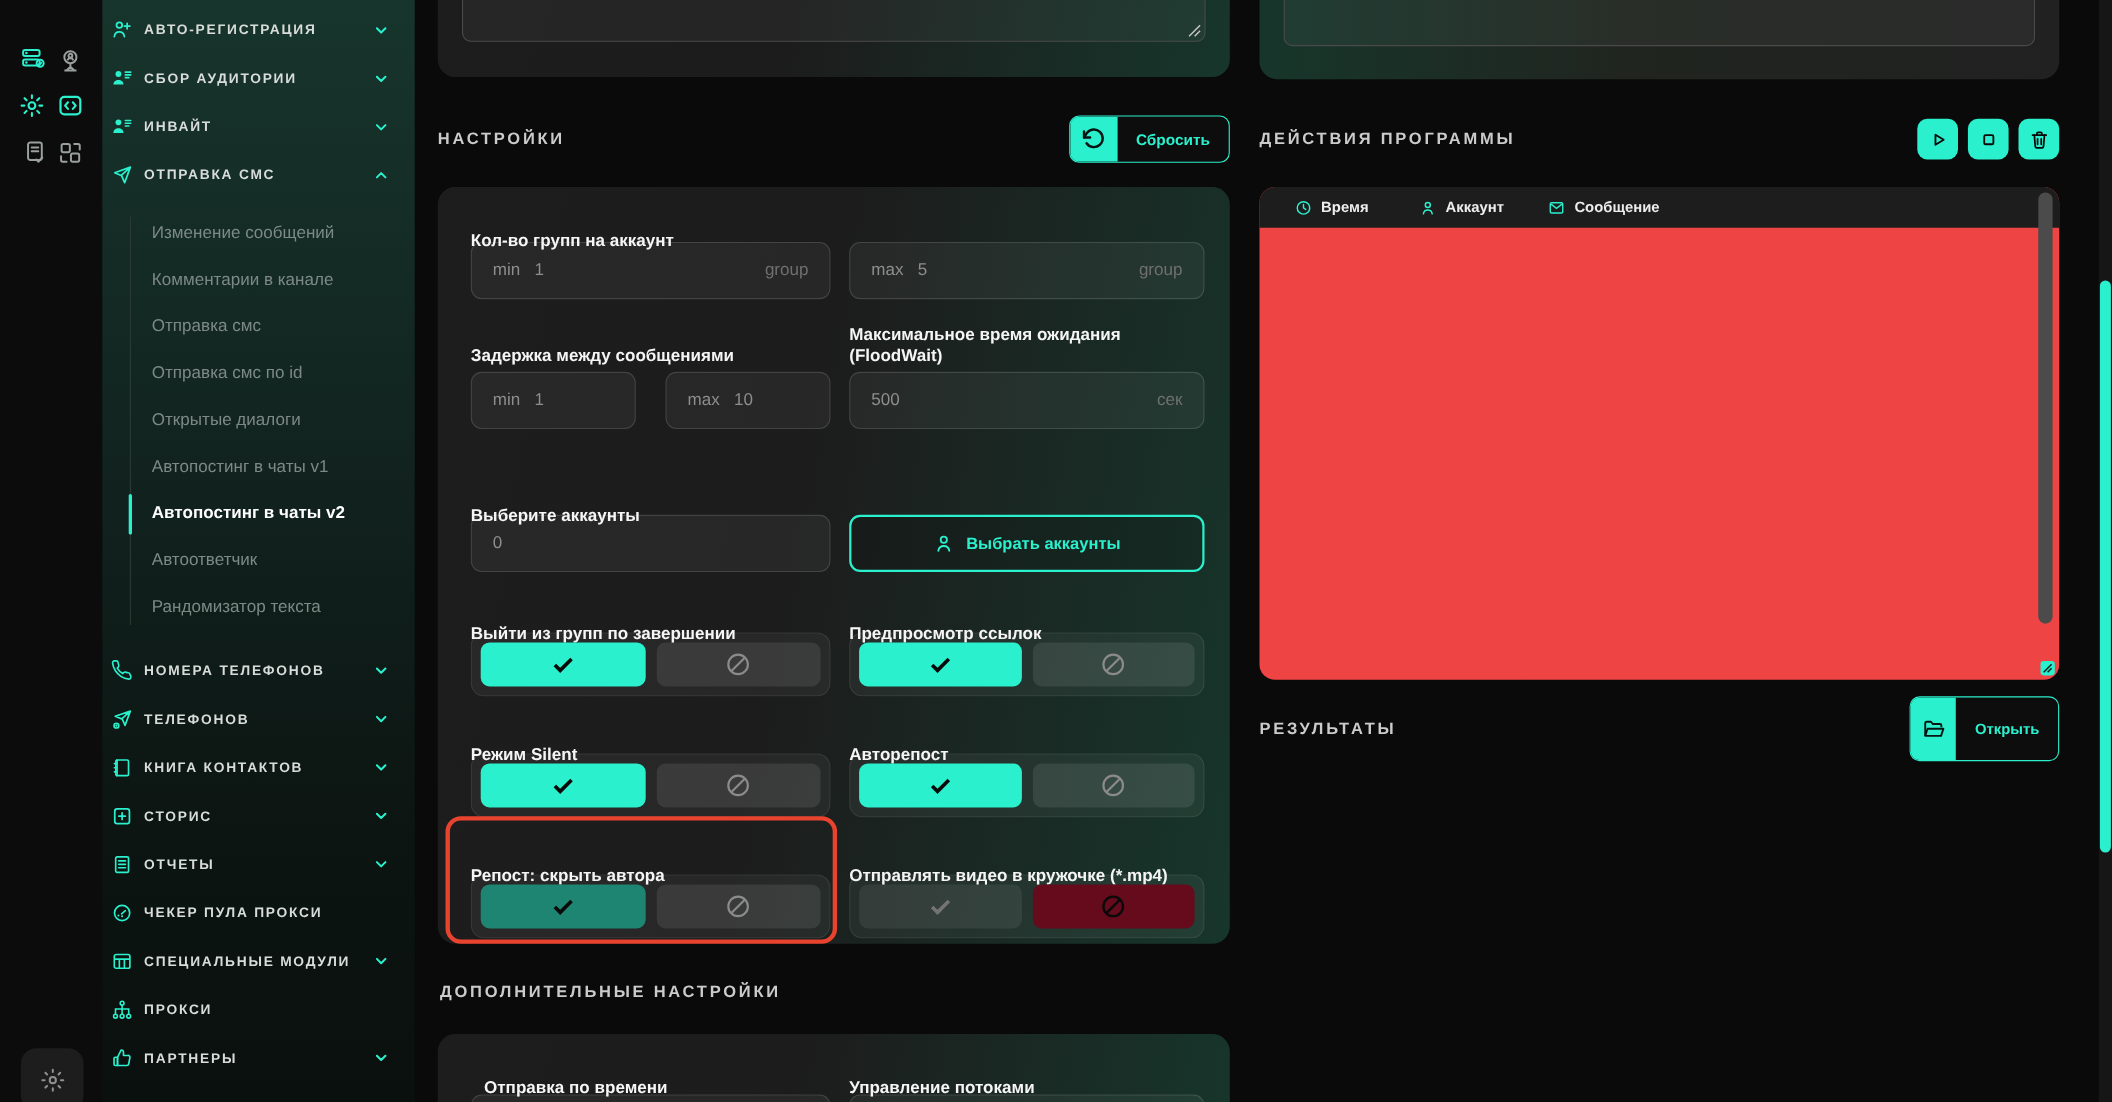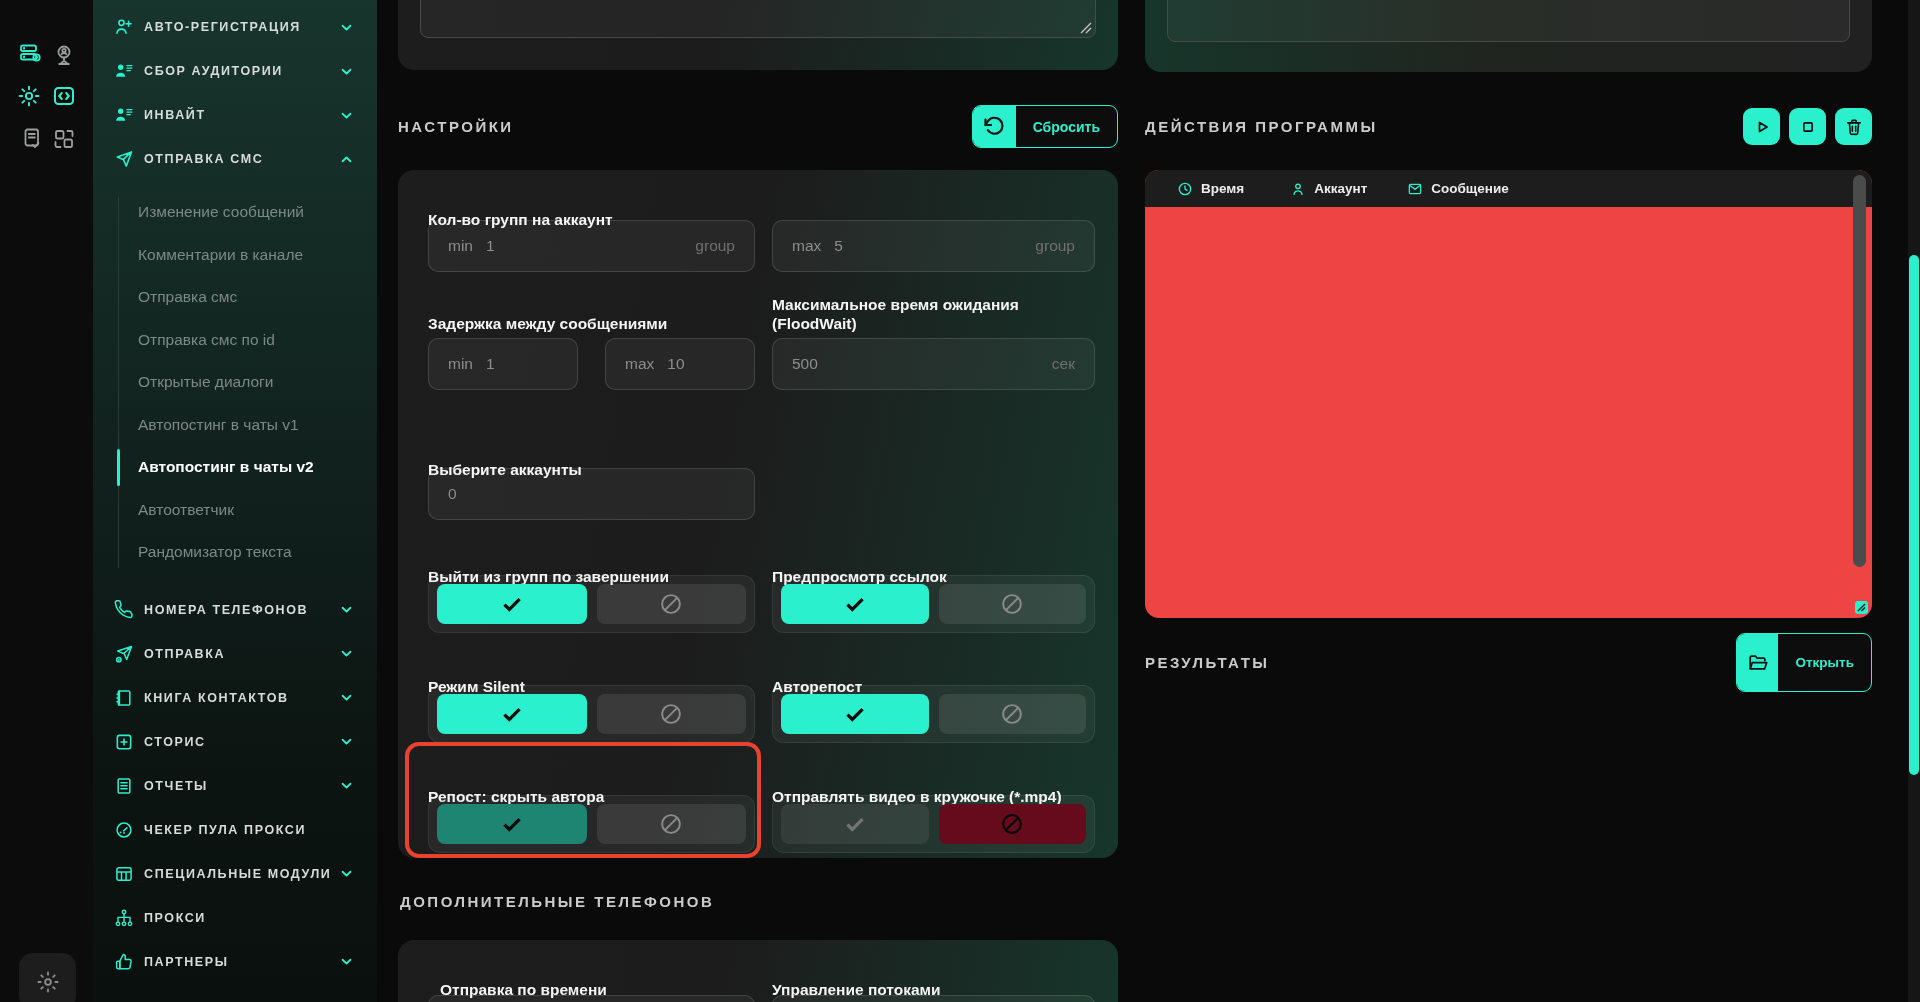--- a/index.html
+++ b/index.html
@@ -19,21 +19,21 @@
   .rail-gear-btn {
     position:absolute; left:19px; top:953px; width:57px; height:57px;
     background:#1d1d1d; border-radius:14px; display:grid; place-items:center; color:#8f8f8f;
   }
 
   
   .sidebar {
     position:absolute; left:93px; top:0; bottom:0; width:284px; padding-top:5px;
     background:linear-gradient(180deg,#17352c 0%, #122420 40%, #0c1512 75%, #0a100e 100%);
   }
-  .nav-item { position:relative; height:44px; display:flex; align-items:center; padding:0 21px; gap:10px; cursor:pointer; }
+  .nav-item { position:relative; height:44px; display:flex; align-items:center; padding:0 8px; gap:10px; cursor:pointer; }
   .ni-icon { width:20px; height:20px; color:#2bf0cd; flex:none; }
   .ni-label { font-size:12.5px; font-weight:700; letter-spacing:1.6px; color:#d8dcda; white-space:nowrap; }
   .chev { position:absolute; right:22px; width:17px; height:17px; color:#2bf0cd; }
   .chev.up { transform:rotate(180deg); }
   .submenu { position:relative; margin:10px 0 14px; }
   .submenu::before { content:""; position:absolute; left:25px; top:6px; bottom:6px; width:1px; background:#2c3b35; }
   .sub-item { position:relative; height:42.5px; display:flex; align-items:center; padding-left:45px; font-size:15.5px; color:#7d8984; cursor:pointer; }
   .sub-item.active { color:#ffffff; font-weight:700; }
   .sub-item.active::before { content:""; position:absolute; left:23.5px; top:3px; bottom:3px; width:3px; background:#2bf0cd; border-radius:2px; }
 
@@ -254,21 +254,21 @@
         </span>
     </div>
     <div class="nav-item">
       <span class="ni-icon">
           <svg viewBox="0 0 24 24" fill="none" stroke="currentColor" stroke-width="1.8" stroke-linejoin="round">
             <path d="M21 3L11 12M21 3l-5.8 15.5-3-6.8L4.5 8.5z"></path>
             <circle cx="5.8" cy="18.8" r="2.6"></circle>
             <path d="M5.8 17.6v2.4M4.6 18.8h2.4" stroke-width="1.3"></path>
           </svg>
         </span>
-      <span class="ni-label">ОТПРАВКА</span>
+      <span class="ni-label">ТЕЛЕФОНОВ</span>
       <span class="chev">
           <svg viewBox="0 0 24 24" fill="none" stroke="currentColor" stroke-width="2.6">
             <polyline points="6.5 9.5 12 15 17.5 9.5" stroke-linecap="round" stroke-linejoin="round"></polyline>
           </svg>
         </span>
     </div>
     <div class="nav-item">
       <span class="ni-icon">
           <svg viewBox="0 0 24 24" fill="none" stroke="currentColor" stroke-width="1.8">
             <path d="M6.5 3.5h11A1.5 1.5 0 0 1 19 5v14a1.5 1.5 0 0 1-1.5 1.5h-11z"></path>
@@ -412,20 +412,29 @@
     </div>
     <div class="inp" style="left:374px;top:168px;width:323px;height:52px;">
       <span>500</span>
       <span class="sfx">сек</span>
     </div>
 
     <span class="f-label" style="left:30px;top:278px;">Выберите аккаунты</span>
     <div class="inp" style="left:30px;top:298px;width:327px;height:52px;">
       <span>0</span>
     </div>
+    <div class="select-btn" style="left:374px;top:298px;width:323px;height:52px;">
+      <span>
+        <svg viewBox="0 0 24 24" width="20" height="20" fill="none" stroke="currentColor" stroke-width="2">
+            <circle cx="12" cy="8" r="3.4"></circle>
+            <path d="M6 20c.6-3.4 3-5.2 6-5.2s5.4 1.8 6 5.2" stroke-linecap="round"></path>
+          </svg>
+      </span>
+      <span>Выбрать аккаунты</span>
+    </div>
 
     <span class="f-label" style="left:30px;top:385px;">Выйти из групп по завершении</span>
     <span class="f-label" style="left:374px;top:385px;">Предпросмотр ссылок</span>
     <div class="tgl on" style="left:30px;top:405px;width:327px;">
       <div class="tbtn yes">
           <svg viewBox="0 0 24 24" fill="none" stroke="currentColor" stroke-width="3">
             <path d="M5 12.5l4.5 4.5L19 7.5"></path>
           </svg>
         </div>
       <div class="tbtn no">
@@ -503,21 +512,21 @@
           <svg viewBox="0 0 24 24" fill="none" stroke="currentColor" stroke-width="2">
             <circle cx="12" cy="12" r="8.2"></circle>
             <path d="M6.6 17.4L17.4 6.6"></path>
           </svg>
         </div>
     </div>
 
     <div class="red-box"></div>
   </div>
 
-  <span class="sec-title extra-title">ДОПОЛНИТЕЛЬНЫЕ ТЕЛЕФОНОВ</span>
+  <span class="sec-title extra-title">ДОПОЛНИТЕЛЬНЫЕ НАСТРОЙКИ</span>
 
   <div class="card extra-card">
     <span class="f-label" style="left:42px;top:28px;">Отправка по времени</span>
     <span class="f-label" style="left:374px;top:28px;">Управление потоками</span>
     <div class="inp" style="left:30px;top:55px;width:327px;height:52px;"></div>
     <div class="inp" style="left:374px;top:55px;width:323px;height:52px;"></div>
   </div>
 
   <div class="card-r tcard-right">
     <div class="ta"></div>

